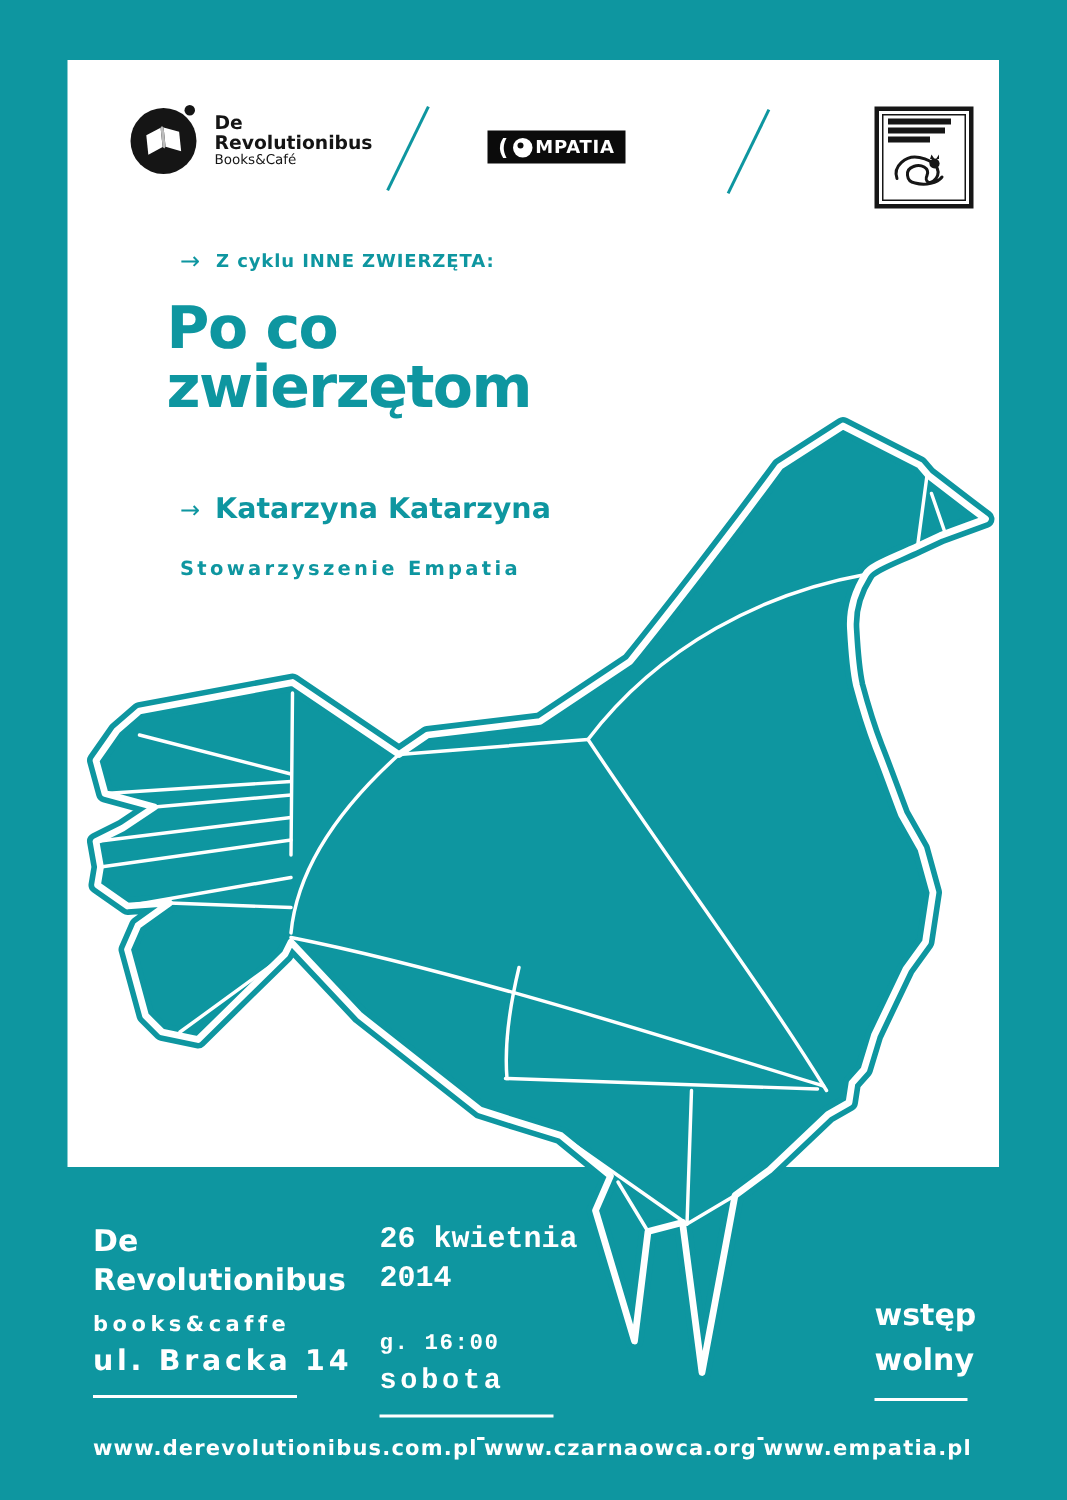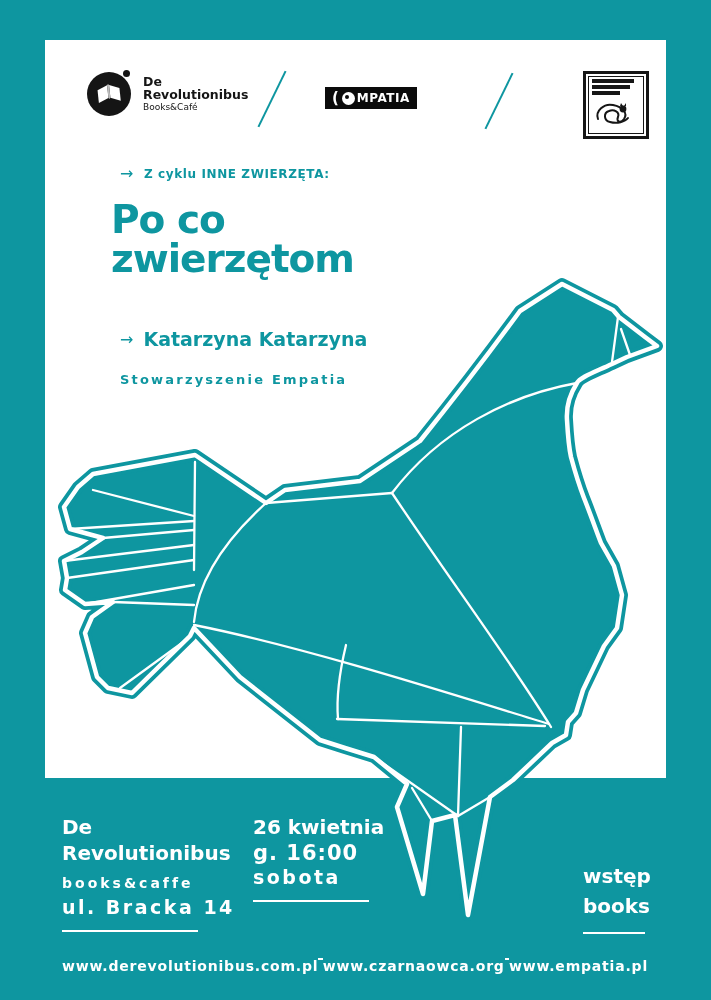--- a/index.html
+++ b/index.html
@@ -57,25 +57,25 @@
   .org{position:absolute;left:75px;top:332px;color:var(--accent,#0e96a0);
     font-size:13px;font-weight:700;letter-spacing:2.2px;}
   
   .hen{position:absolute;left:0;top:0;z-index:3;pointer-events:none;}
   .hen-body{fill:var(--accent,#0e96a0);stroke:var(--accent,#0e96a0);stroke-width:12;stroke-linejoin:round;}
   .hen-outline{fill:none;stroke:#ffffff;stroke-width:4.5;stroke-linejoin:round;}
   .fold{fill:none;stroke:#ffffff;stroke-width:2.3;stroke-linecap:round;stroke-linejoin:round;}
   
   .band-col{position:absolute;color:#ffffff;z-index:4;}
   .venue{left:62px;top:814px;}
-  .datetime{left:253px;top:814px;}
+  .datetime{left:253px;top:814px;font-family:Liberation Mono, monospace;}
   .big-line{font-size:20px;font-weight:700;line-height:26px;}
   .sub1{font-size:14px;font-weight:700;letter-spacing:3px;margin-top:7px;line-height:20px;}
   .sub2{font-size:19px;font-weight:700;letter-spacing:2.5px;margin-top:4px;line-height:20px;}
-  .time-line{font-size:21px;font-weight:700;letter-spacing:1px;margin-top:3px;line-height:20px;}
+  .time-line{font-size:15px;font-weight:700;letter-spacing:1px;margin-top:20px;line-height:20px;}
   .underline{height:2px;background:#ffffff;margin-top:13px;}
   .venue .underline{width:136px;}
   .datetime .underline{width:116px;}
   .admission{left:583px;top:861px;}
   .admission .big-line{line-height:30px;}
   .admission .underline{width:62px;margin-top:11px;}
   .urls{
     position:absolute;left:62px;top:958px;width:586px;z-index:4;
     display:flex;justify-content:space-between;align-items:flex-start;
     color:#ffffff;font-size:14px;font-weight:700;letter-spacing:0.8px;
@@ -224,28 +224,29 @@
 <div class="band-col venue">
   <div class="big-line">De</div>
   <div class="big-line">Revolutionibus</div>
   <div class="sub1">books&amp;caffe</div>
   <div class="sub2">ul. Bracka 14</div>
   <div class="underline"></div>
 </div>
 
 <div class="band-col datetime">
   <div class="big-line">26 kwietnia</div>
+  <div class="big-line">2014</div>
   <div class="time-line">g. 16:00</div>
   <div class="sub2">sobota</div>
   <div class="underline"></div>
 </div>
 
 <div class="band-col admission">
   <div class="big-line">wstęp</div>
-  <div class="big-line">books</div>
+  <div class="big-line">wolny</div>
   <div class="underline"></div>
 </div>
 
 <div class="urls">
   <span>www.derevolutionibus.com.pl</span>
   <span class="url-sep"></span>
   <span>www.czarnaowca.org</span>
   <span class="url-sep"></span>
   <span>www.empatia.pl</span>
 </div>

